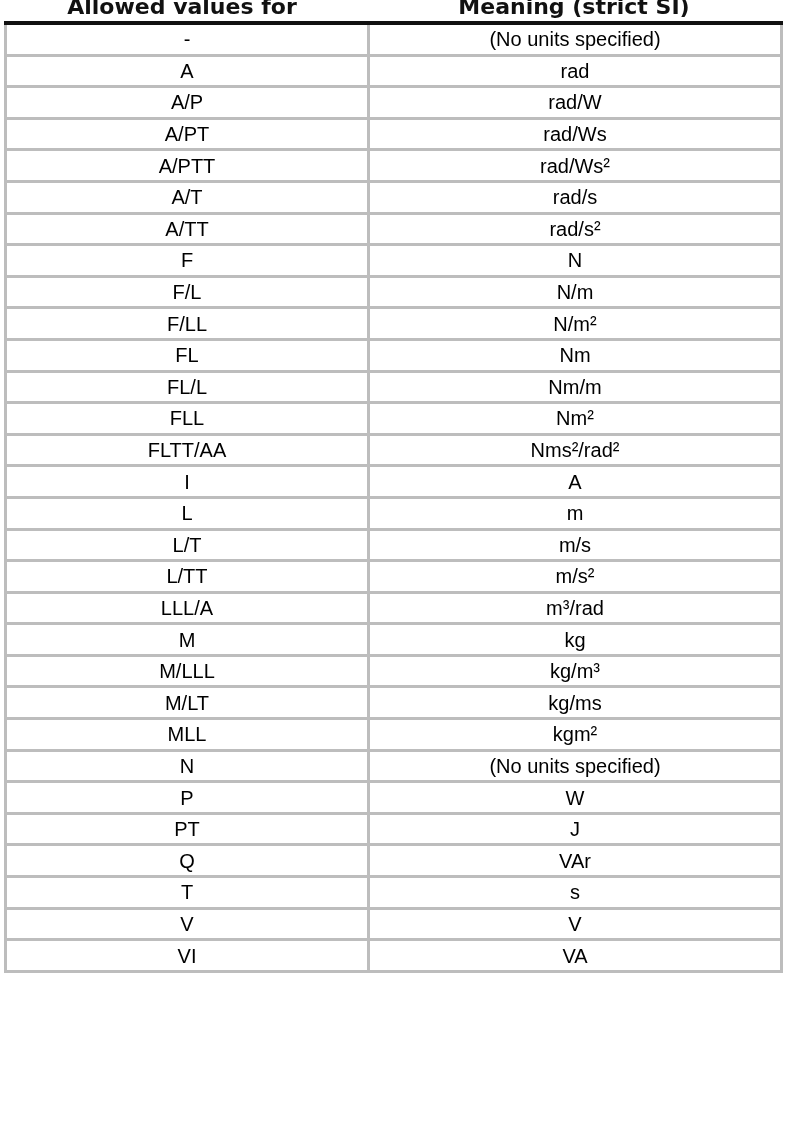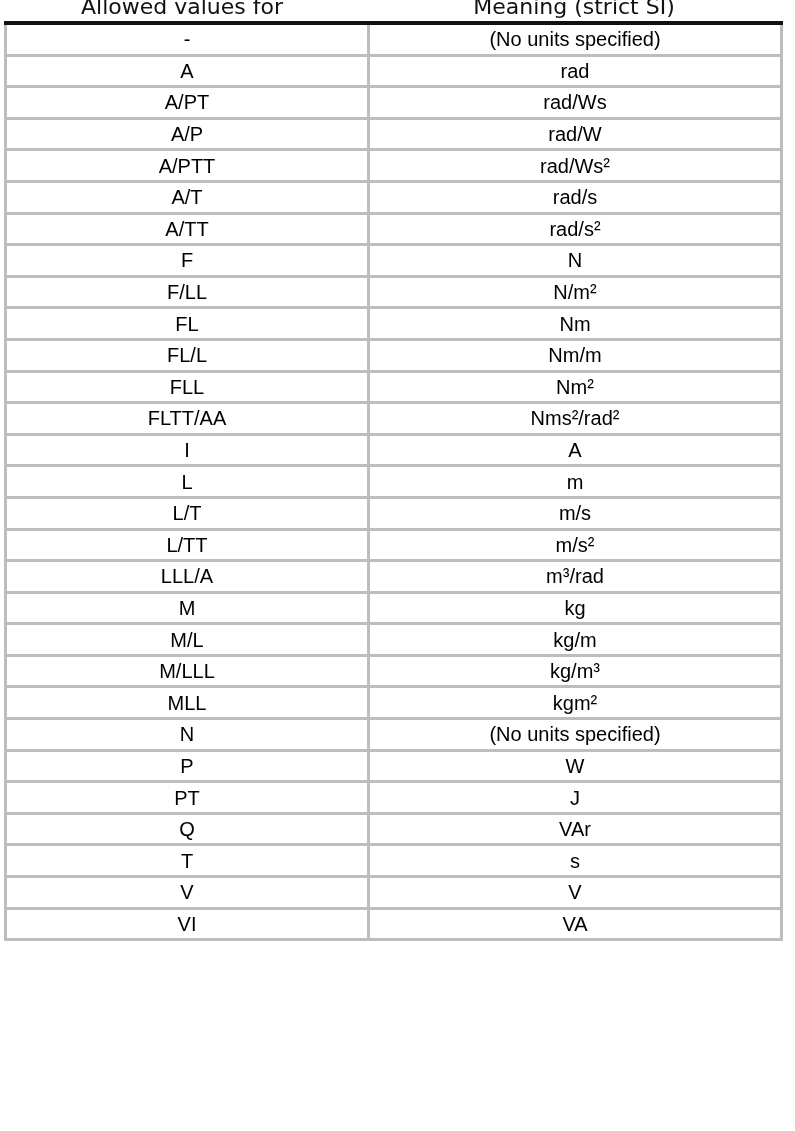--- a/index.html
+++ b/index.html
@@ -13,21 +13,21 @@
   .page {
     position: relative;
     width: 795px;
     height: 1131px;
   }
   .col-headers {
     display: flex;
     height: 21px;
     overflow: visible;
     font-family: "DejaVu Sans", sans-serif;
-    font-weight: normal;
+    font-weight: bold;
     font-size: 22px;
     color: #111111;
     white-space: nowrap;
   }
   .hcell {
     text-align: center;
     transform: translateY(-6px);
   }
   .hcell.left  { width: 364px; }
   .hcell.right { width: 420px; }
@@ -67,42 +67,46 @@
     <tbody id="units-tbody">
         <tr>
           <td class="c0">-</td>
           <td class="c1">(No units specified)</td>
         </tr>
         <tr>
           <td class="c0">A</td>
           <td class="c1">rad</td>
         </tr>
         <tr>
+          <td class="c0">A/P</td>
+          <td class="c1">rad/W</td>
+        </tr>
+        <tr>
           <td class="c0">A/PT</td>
           <td class="c1">rad/Ws</td>
-        </tr>
-        <tr>
-          <td class="c0">A/P</td>
-          <td class="c1">rad/W</td>
         </tr>
         <tr>
           <td class="c0">A/PTT</td>
           <td class="c1">rad/Ws²</td>
         </tr>
         <tr>
           <td class="c0">A/T</td>
           <td class="c1">rad/s</td>
         </tr>
         <tr>
           <td class="c0">A/TT</td>
           <td class="c1">rad/s²</td>
         </tr>
         <tr>
           <td class="c0">F</td>
           <td class="c1">N</td>
+        </tr>
+        <tr>
+          <td class="c0">F/L</td>
+          <td class="c1">N/m</td>
         </tr>
         <tr>
           <td class="c0">F/LL</td>
           <td class="c1">N/m²</td>
         </tr>
         <tr>
           <td class="c0">FL</td>
           <td class="c1">Nm</td>
         </tr>
         <tr>
@@ -135,26 +139,26 @@
         </tr>
         <tr>
           <td class="c0">LLL/A</td>
           <td class="c1">m³/rad</td>
         </tr>
         <tr>
           <td class="c0">M</td>
           <td class="c1">kg</td>
         </tr>
         <tr>
-          <td class="c0">M/L</td>
-          <td class="c1">kg/m</td>
+          <td class="c0">M/LLL</td>
+          <td class="c1">kg/m³</td>
         </tr>
         <tr>
-          <td class="c0">M/LLL</td>
-          <td class="c1">kg/m³</td>
+          <td class="c0">M/LT</td>
+          <td class="c1">kg/ms</td>
         </tr>
         <tr>
           <td class="c0">MLL</td>
           <td class="c1">kgm²</td>
         </tr>
         <tr>
           <td class="c0">N</td>
           <td class="c1">(No units specified)</td>
         </tr>
         <tr>

